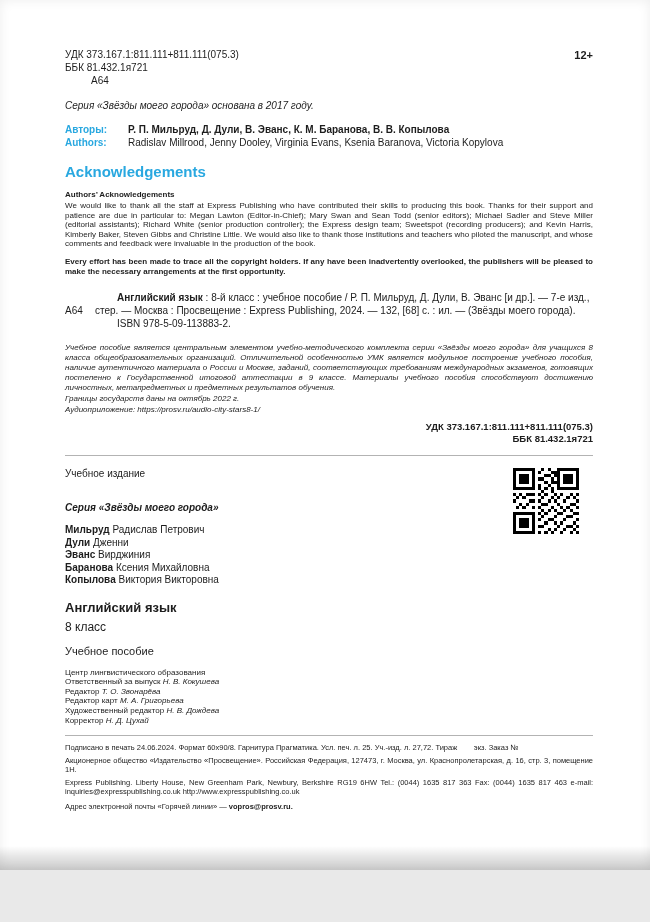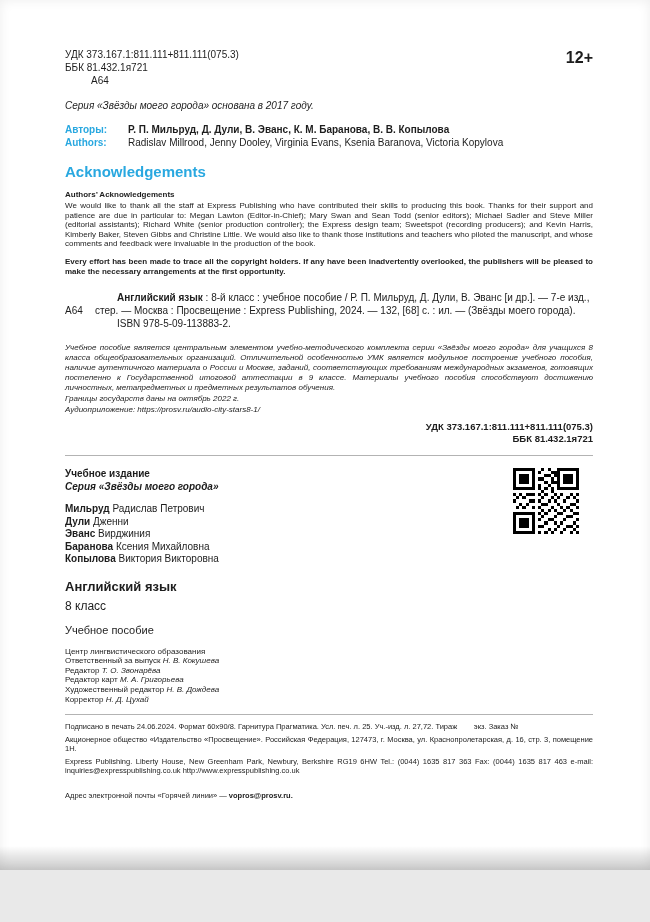--- a/index.html
+++ b/index.html
@@ -11,21 +11,21 @@
     box-shadow: inset 0 0 12px rgba(0,0,0,0.07);
   }
   .content { position:relative; padding:48px 57px 0 65px; }
   .b { font-weight:bold; }
   .i { font-style:italic; }
 
   
   .top { display:flex; justify-content:space-between; align-items:flex-start; }
   .code { font-size:10px; line-height:13px; }
   .code.index { margin-left:26px; }
-  .age-badge { font-size:16px; font-weight:bold; margin-top:1px; }
+  .age-badge { font-size:11px; font-weight:bold; margin-top:1px; }
 
   .series-note { margin-top:13px; font-size:10px; font-style:italic; }
 
   .authors-lines { margin-top:12px; }
   .authors-row { font-size:10px; line-height:13px; }
   .authors-label { display:inline-block; width:63px; font-weight:bold; color:var(--accent,#29a8e0); }
   .authors-ru { font-weight:bold; }
 
   .ack-title { margin-top:14px; font-size:15px; font-weight:bold; color:var(--accent,#29a8e0); }
   .ack-sub { margin-top:10px; font-size:8px; font-weight:bold; }
@@ -40,32 +40,32 @@
   .annotation { margin-top:13px; font-size:8px; line-height:10px; font-style:italic; }
   .ann-p { text-align:justify;font-style:italic; }
   .ann-line { margin-top:1px; }
 
   .codes-right { margin-top:6px; text-align:right; font-size:9.5px; font-weight:bold; line-height:12px; }
 
   .rule { border:none; border-top:1px solid #b3b3b3; margin-top:10px; }
 
   .edition { position:relative; margin-top:12px; }
   .qr { position:absolute; top:0; right:14px; width:66px; height:66px; }
-  .ed-heading { font-size:10px; font-weight:bold; }
-  .ed-series { margin-top:2px; font-size:10px; font-weight:bold; font-style:italic; }
+  .ed-heading { font-size:10px; font-weight:normal; }
+  .ed-series { margin-top:23px; font-size:10px; font-weight:bold; font-style:italic; }
   .ed-authors { margin-top:11px; }
   .ed-author { font-size:10px; line-height:12.5px; }
   .ed-title { margin-top:13px; font-size:13px; font-weight:bold; }
   .ed-grade { margin-top:5px; font-size:12px; }
   .ed-type { margin-top:11px; font-size:11px; }
   .staff { margin-top:11px; font-size:8px; line-height:9.6px; }
 
   .imprint { margin-top:7px; font-size:7.5px; line-height:9px; }
   .imp { margin-bottom:4px; text-align:justify; }
-  .imp.hotline { margin-top:16px; text-align:left; }
+  .imp.hotline { margin-top:6px; text-align:left; }
 
   .footer { position:absolute; left:65px; right:57px; top:890px; }
   .footer-rule { border-top:2px solid #8a8a8a; }
   .footer-row { display:flex; justify-content:space-between; margin-top:8px; }
   .footer-isbn { font-size:10px; font-weight:bold; }
   .footer-copy { font-size:14px; line-height:10.5px; }
   .footer-copy .center { text-align:center; }
 
   .page-bottom-edge {
     position:absolute; left:0; right:0; bottom:0; height:24px;

